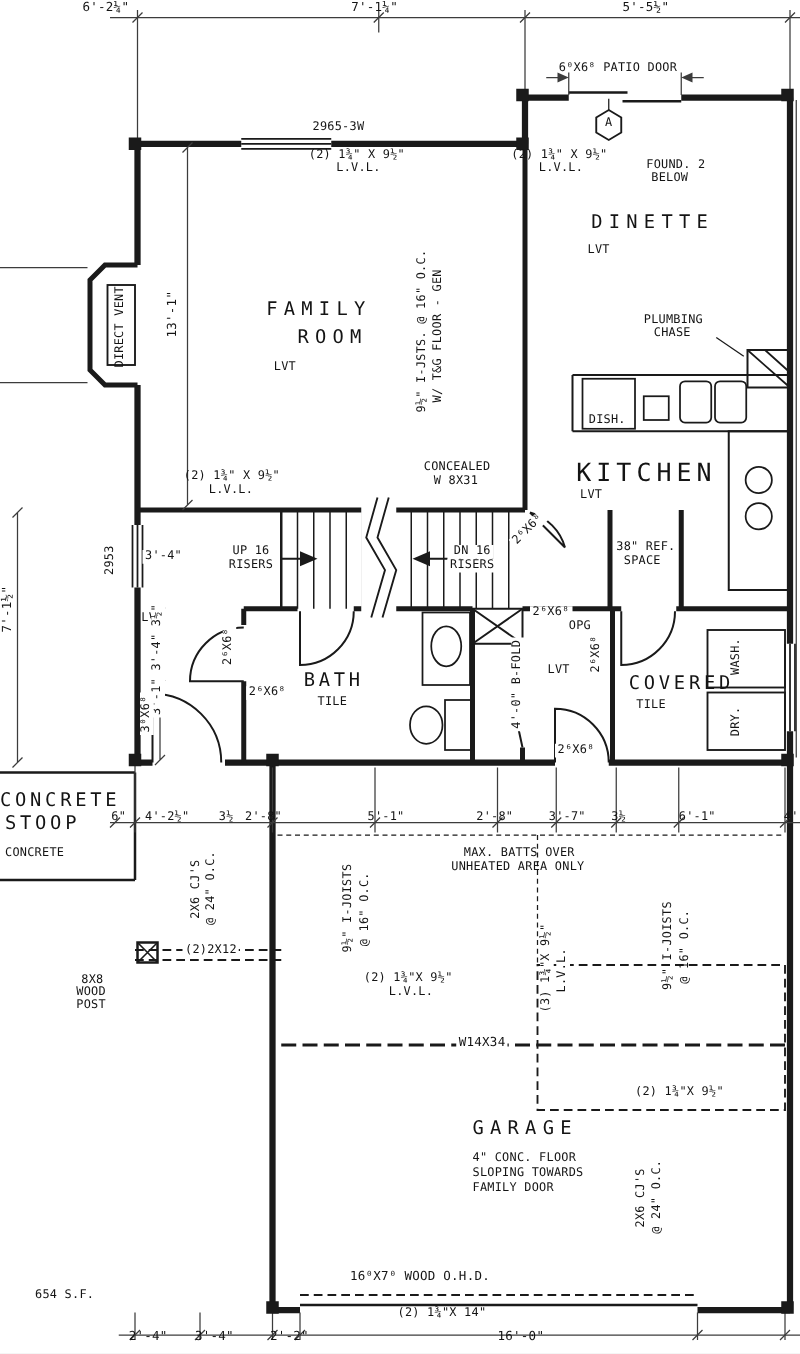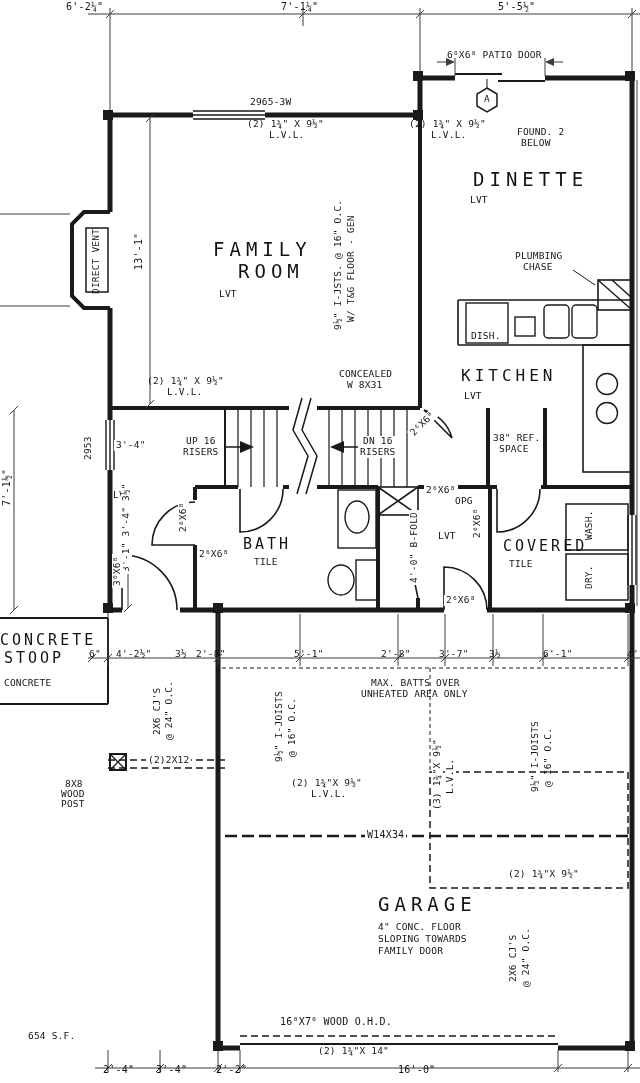--- a/index.html
+++ b/index.html
@@ -3,22 +3,22 @@
 <meta charset="utf-8">
 <style>
   html,body{margin:0;padding:0;background:#e8e8e8;}
   .sheet{position:relative;width:640px;height:1083px;background:#ffffff;overflow:hidden;
          font-family:"DejaVu Sans Mono",monospace;color:#141414;}
   .sheet svg{position:absolute;left:0;top:0;}
   .lab{position:absolute;font:9.5px/1.15 "DejaVu Sans Mono",monospace;color:#141414;
        white-space:nowrap;letter-spacing:0.2px;}
   .v{transform:rotate(-90deg);transform-origin:0 0;}
   .d45{transform:rotate(-45deg);transform-origin:0 0;}
-  .room{font-size:19px;letter-spacing:5px;}
-  .rm1{font-size:16px;letter-spacing:4px;}
+  .room{font-size:15px;letter-spacing:5px;}
+  .rm1{font-size:20px;letter-spacing:4px;}
   .rm2{font-size:15px;letter-spacing:3px;}
   .d10{font-size:10px;}
   .mask{background:#fff;padding:0 2px;}
 </style>
 </head>
 <body>
 
 <div class="sheet">
 
 <svg width="640" height="1083" viewBox="0 0 640 1083" fill="none" stroke="#1a1a1a">

